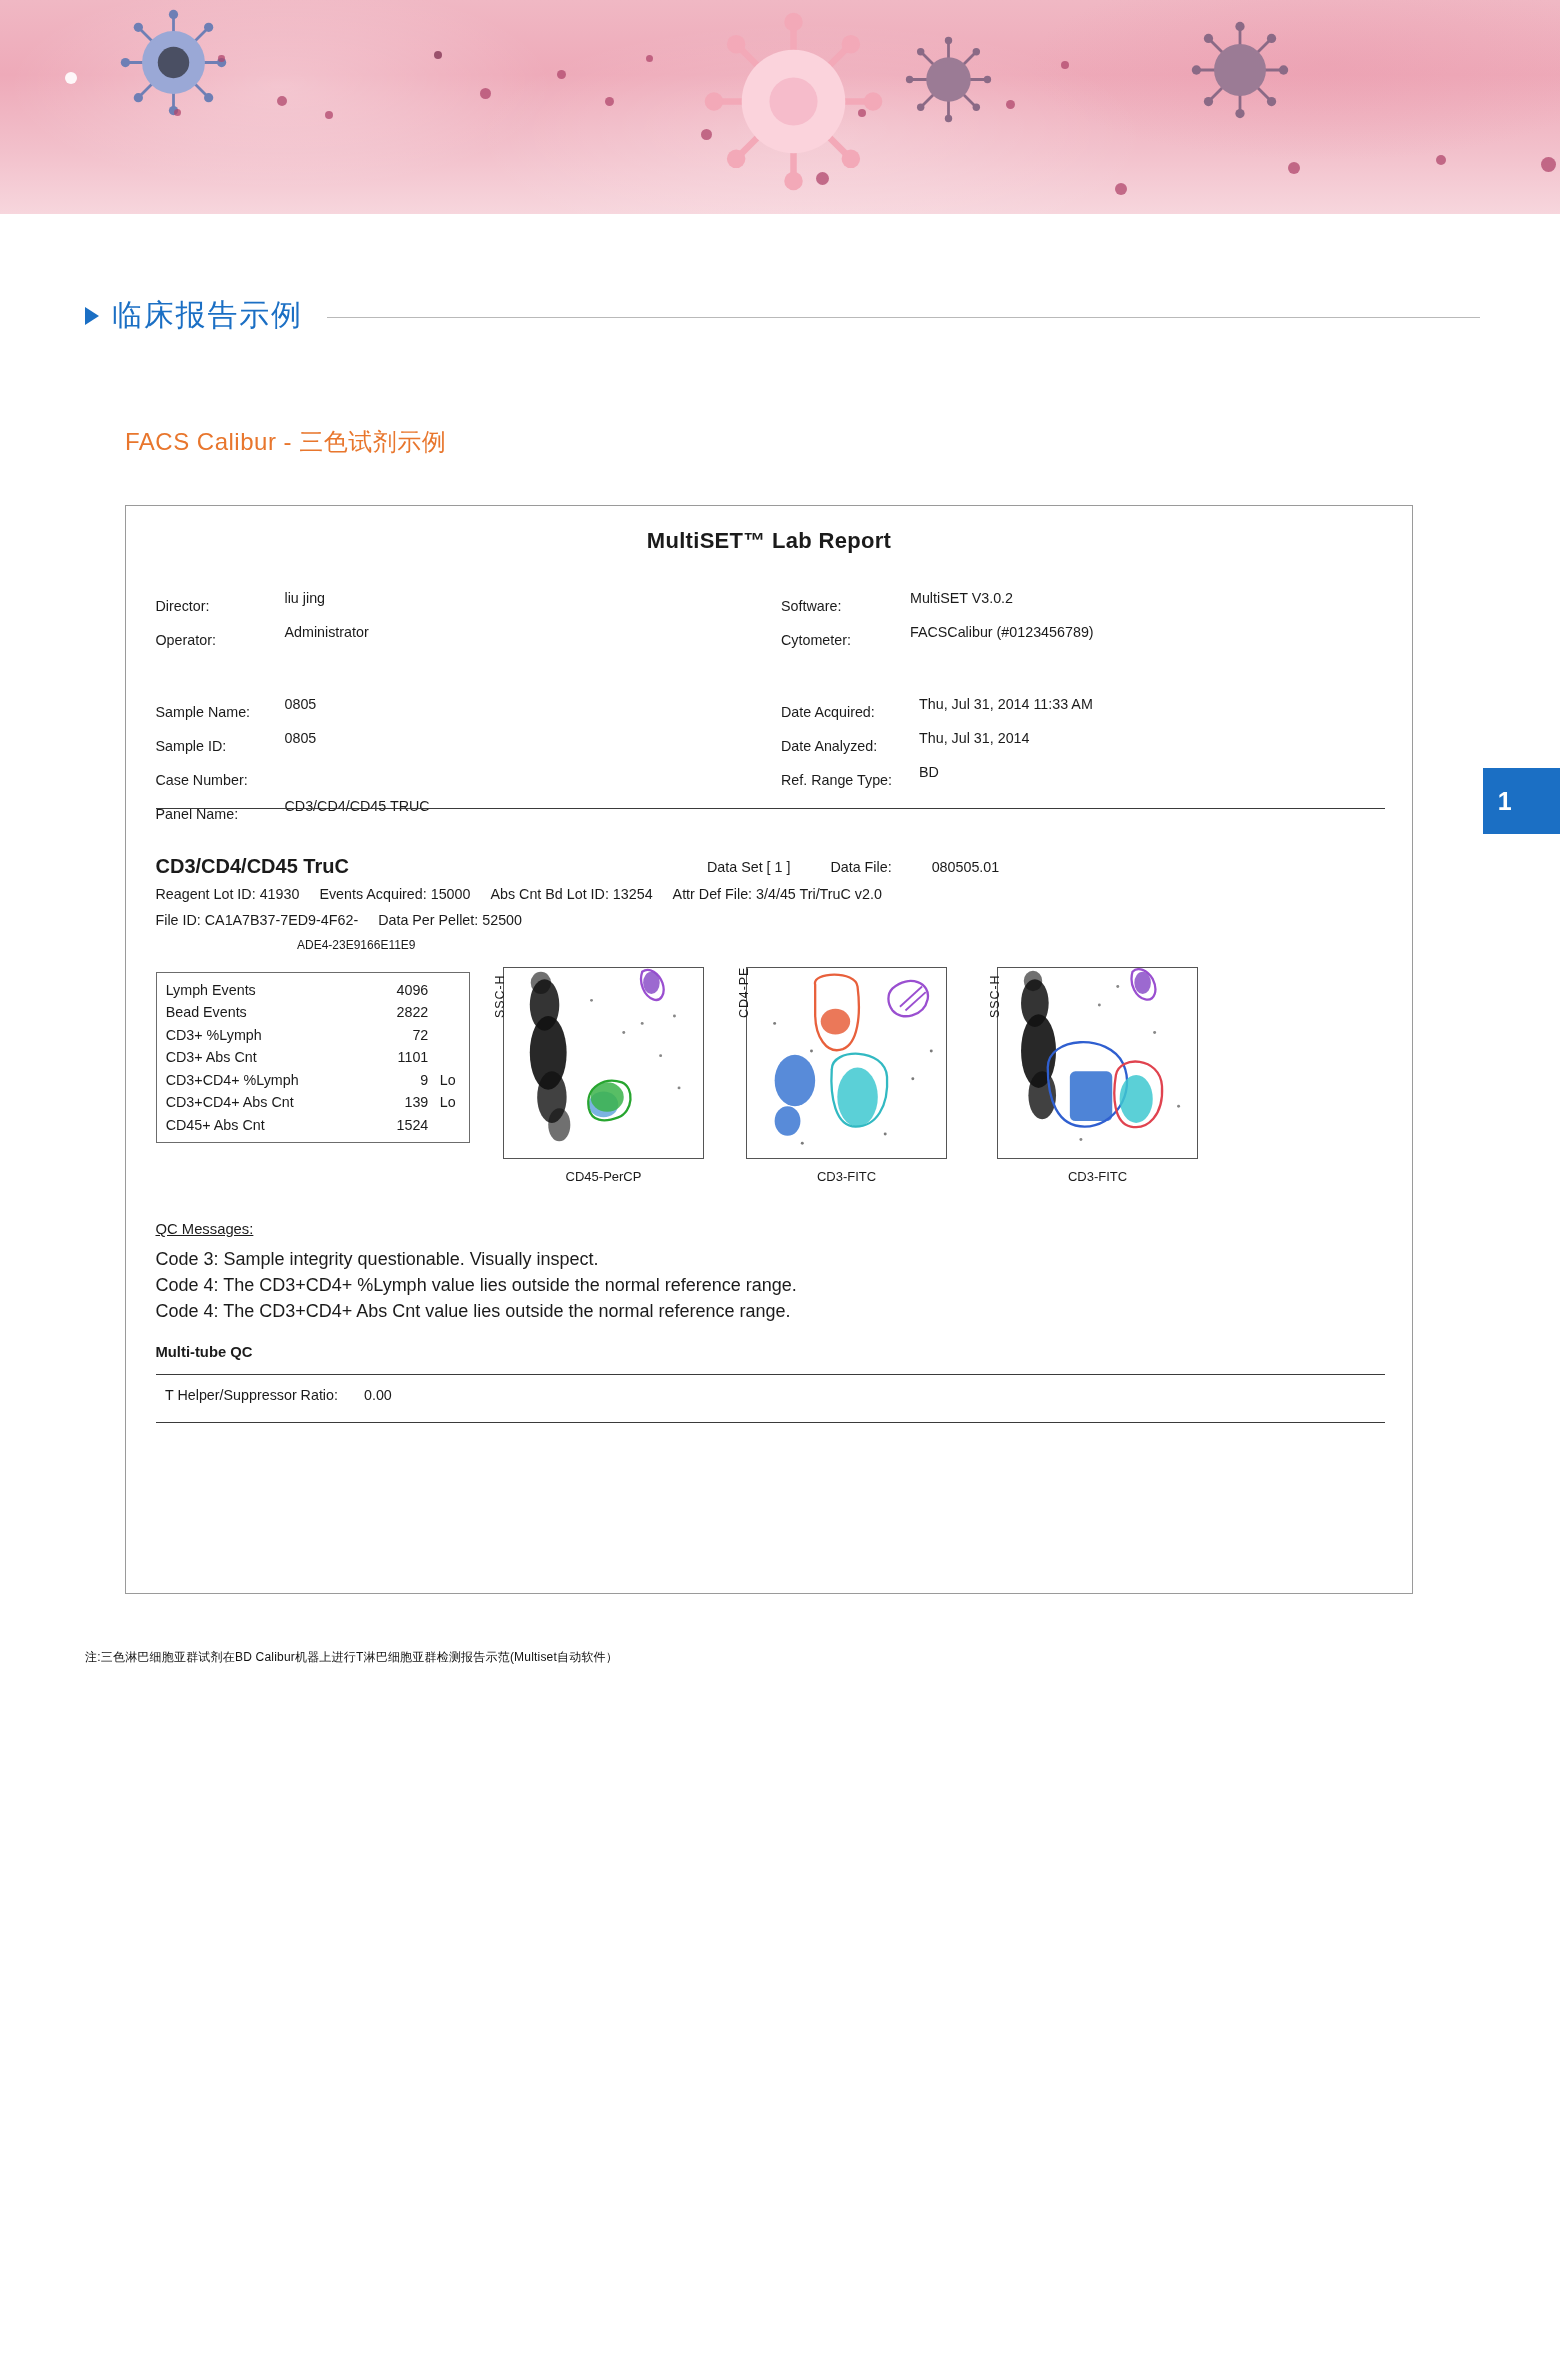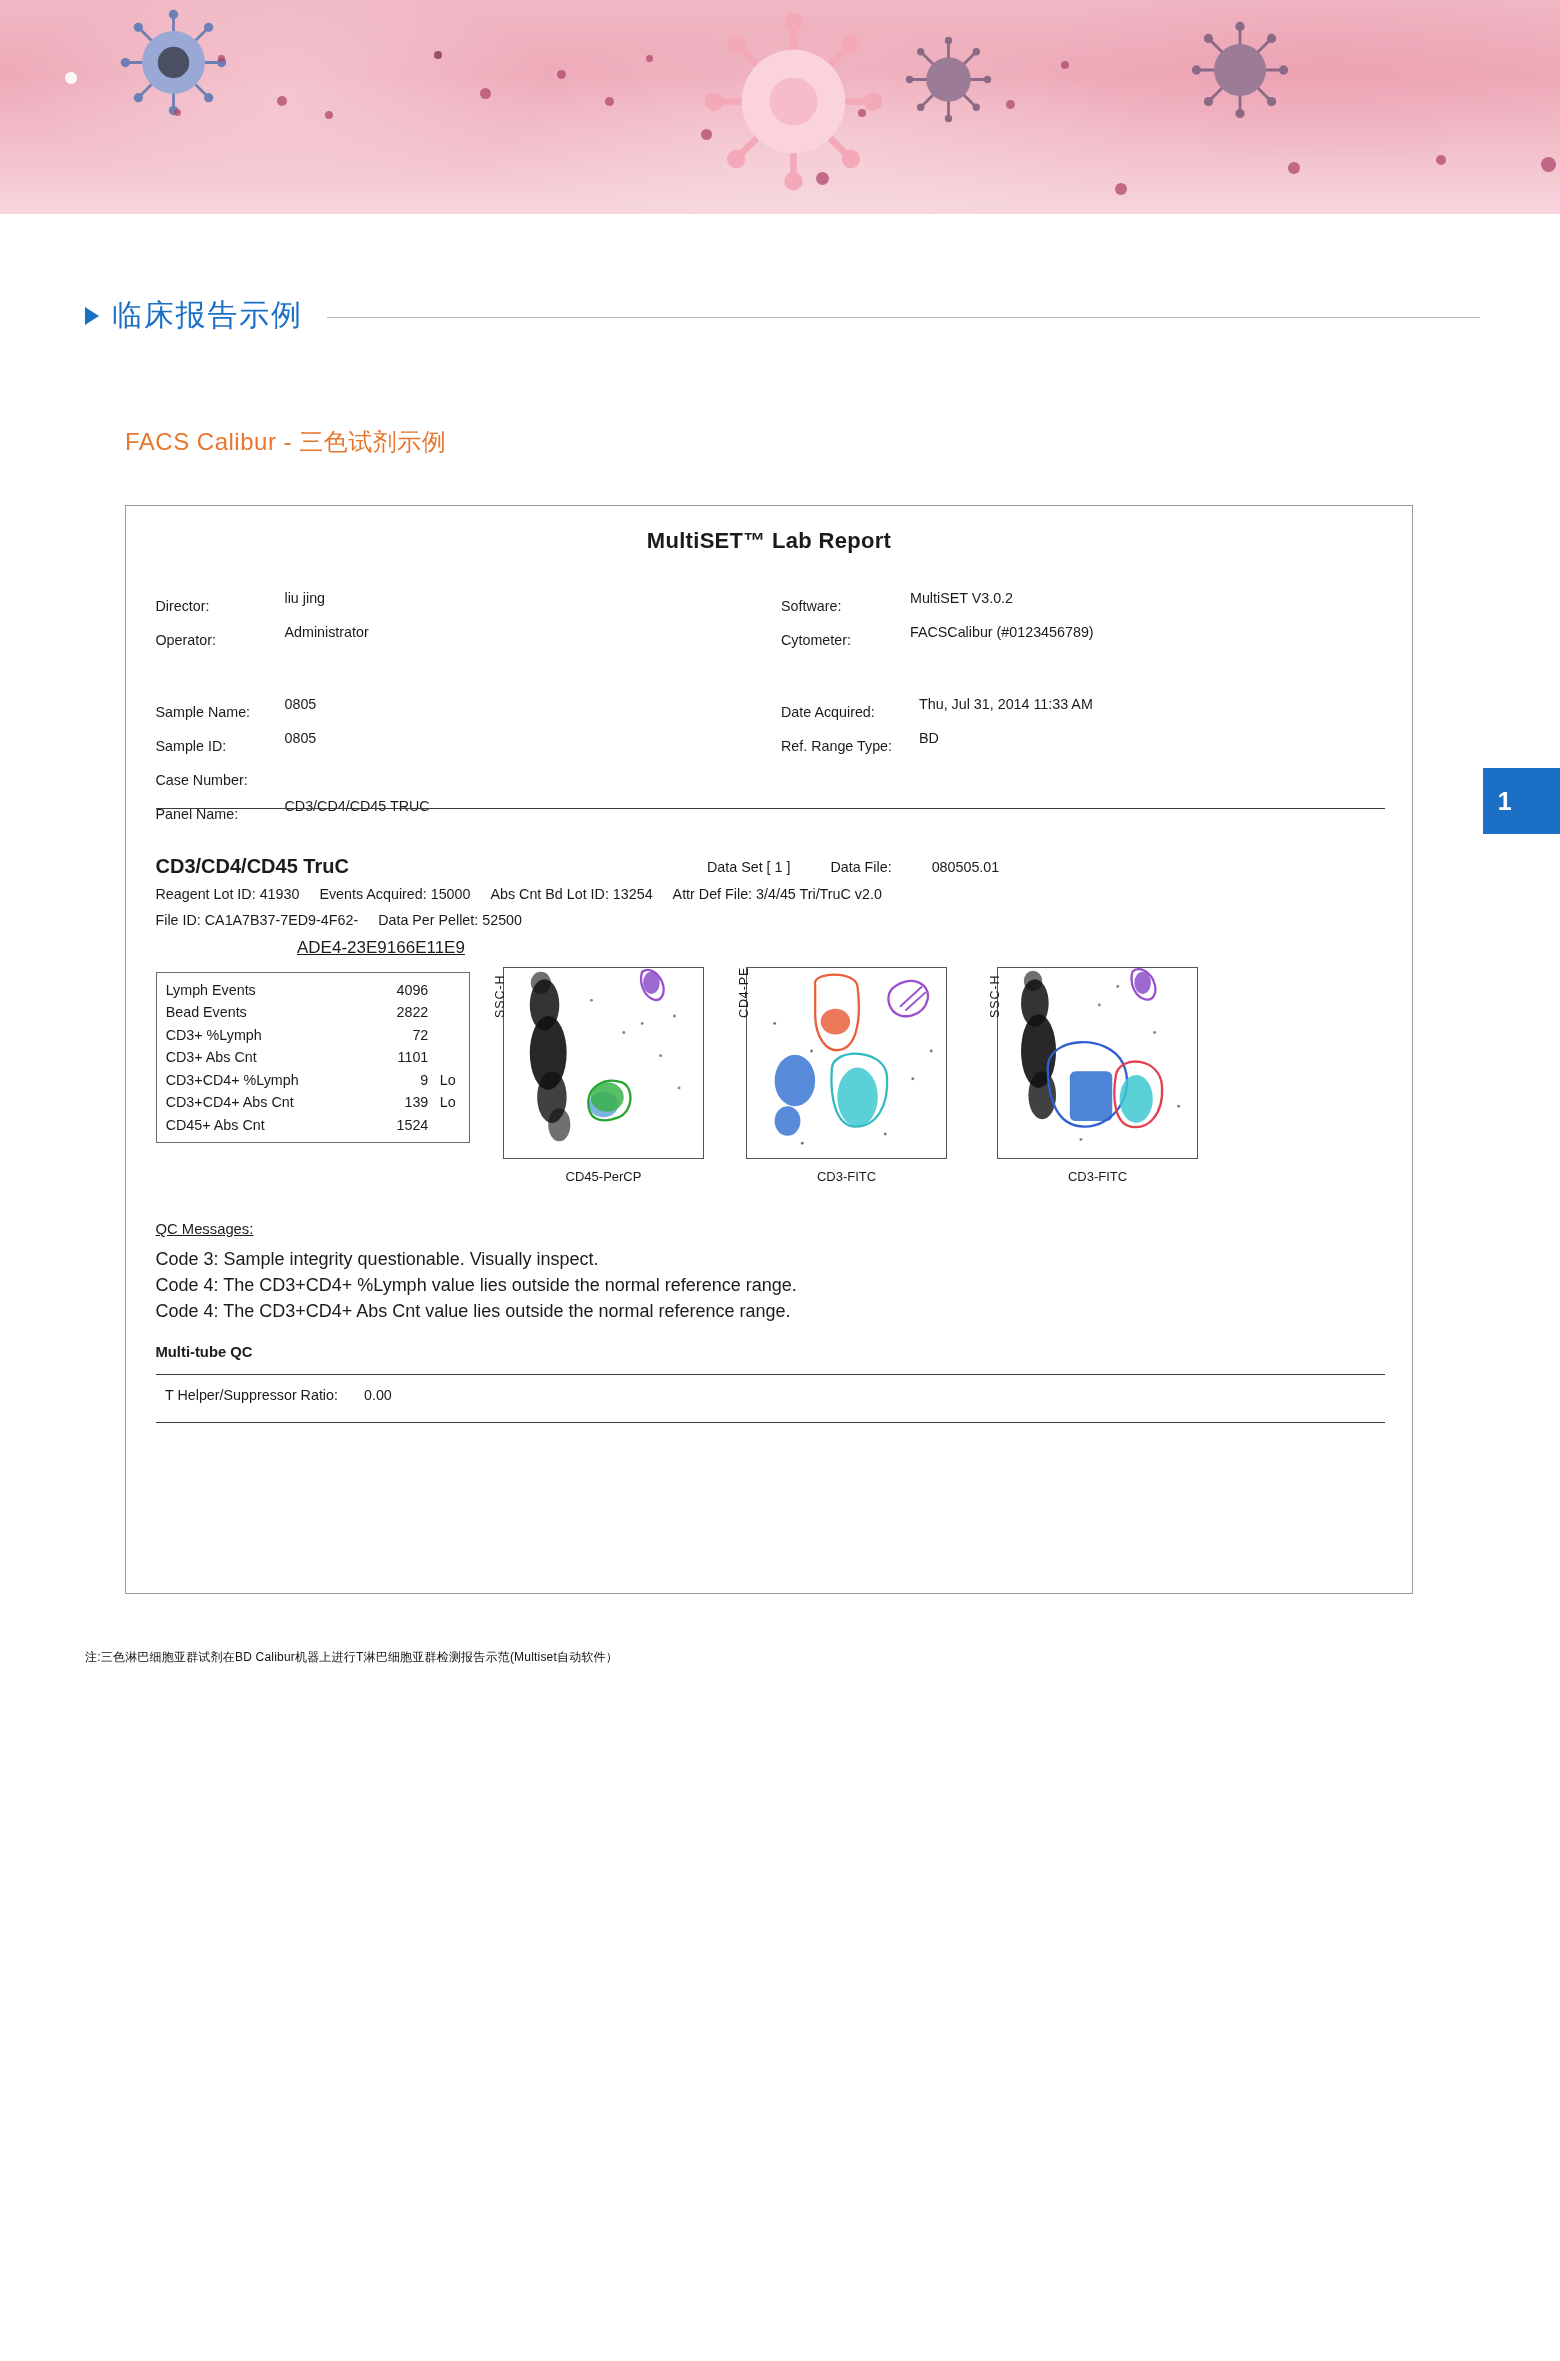--- a/index.html
+++ b/index.html
@@ -168,22 +168,21 @@
     left: 29.5px;
     top: 406px;
     font-size: 14.3px;
     display: flex;
     gap: 20px;
   }
   .rowinfo3 {
     position: absolute;
     left: 171px;
     top: 432px;
-    font-size: 17px;
-    text-decoration: underline;
+    font-size: 12px;
   }
 
   
   .stats {
     position: absolute;
     left: 29.5px;
     top: 466px;
     width: 314px;
     height: 171px;
     border: 0.9px solid #6c6c6c;
@@ -469,20 +468,24 @@
           <div class="mlab">Panel Name:</div>
           <div class="mval">CD3/CD4/CD45 TRUC</div>
         </div>
       </div>
       <div class="col-r">
         <div class="mrow">
           <div class="mlab wide">Date Acquired:</div>
           <div class="mval">Thu, Jul 31, 2014 11:33 AM</div>
         </div>
         <div class="mrow">
+          <div class="mlab wide">Date Analyzed:</div>
+          <div class="mval">Thu, Jul 31, 2014</div>
+        </div>
+        <div class="mrow">
           <div class="mlab wide">Ref. Range Type:</div>
           <div class="mval">BD</div>
         </div>
       </div>
     </div>
 
     <div class="hr-line" style="top:302px;"></div>
 
     <div class="panel-title">CD3/CD4/CD45 TruC</div>
 

